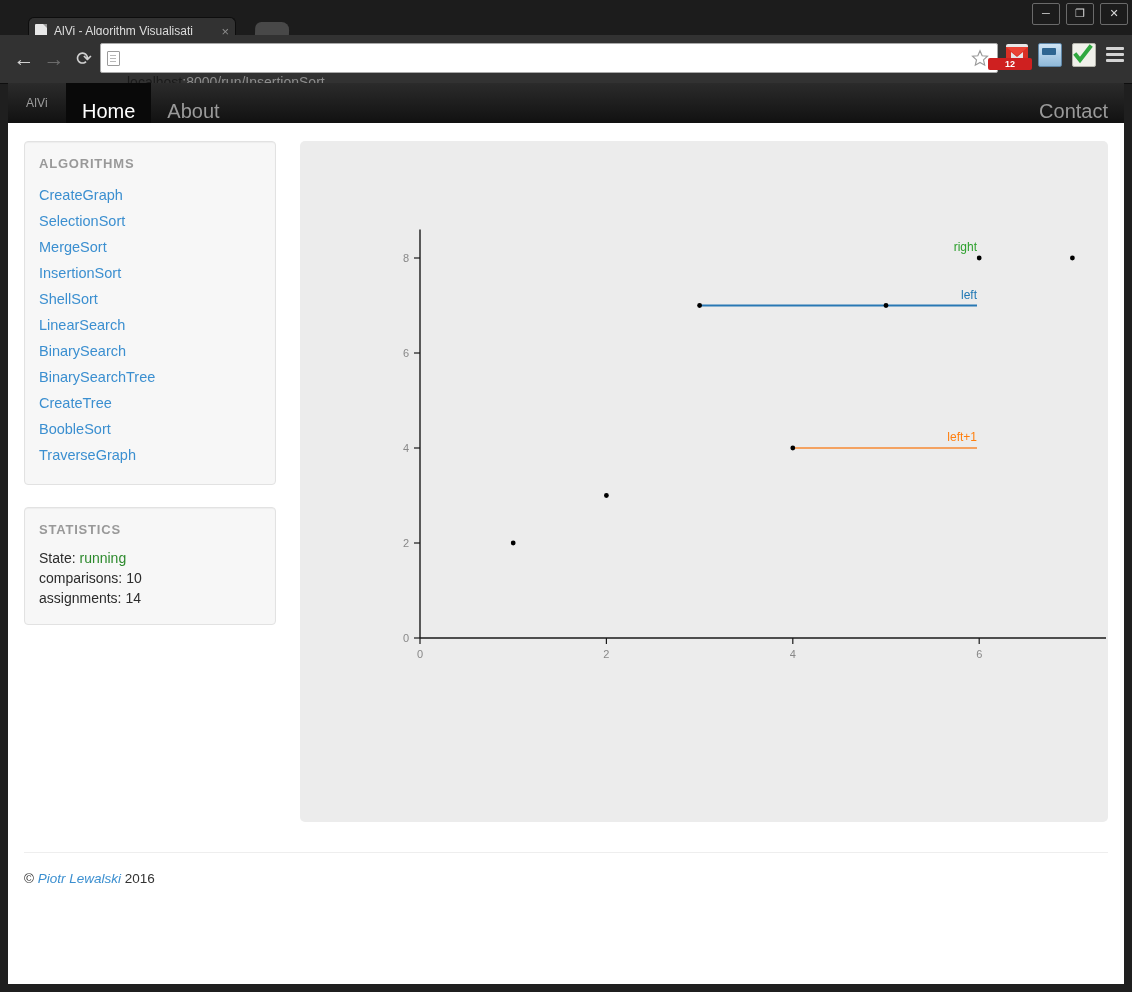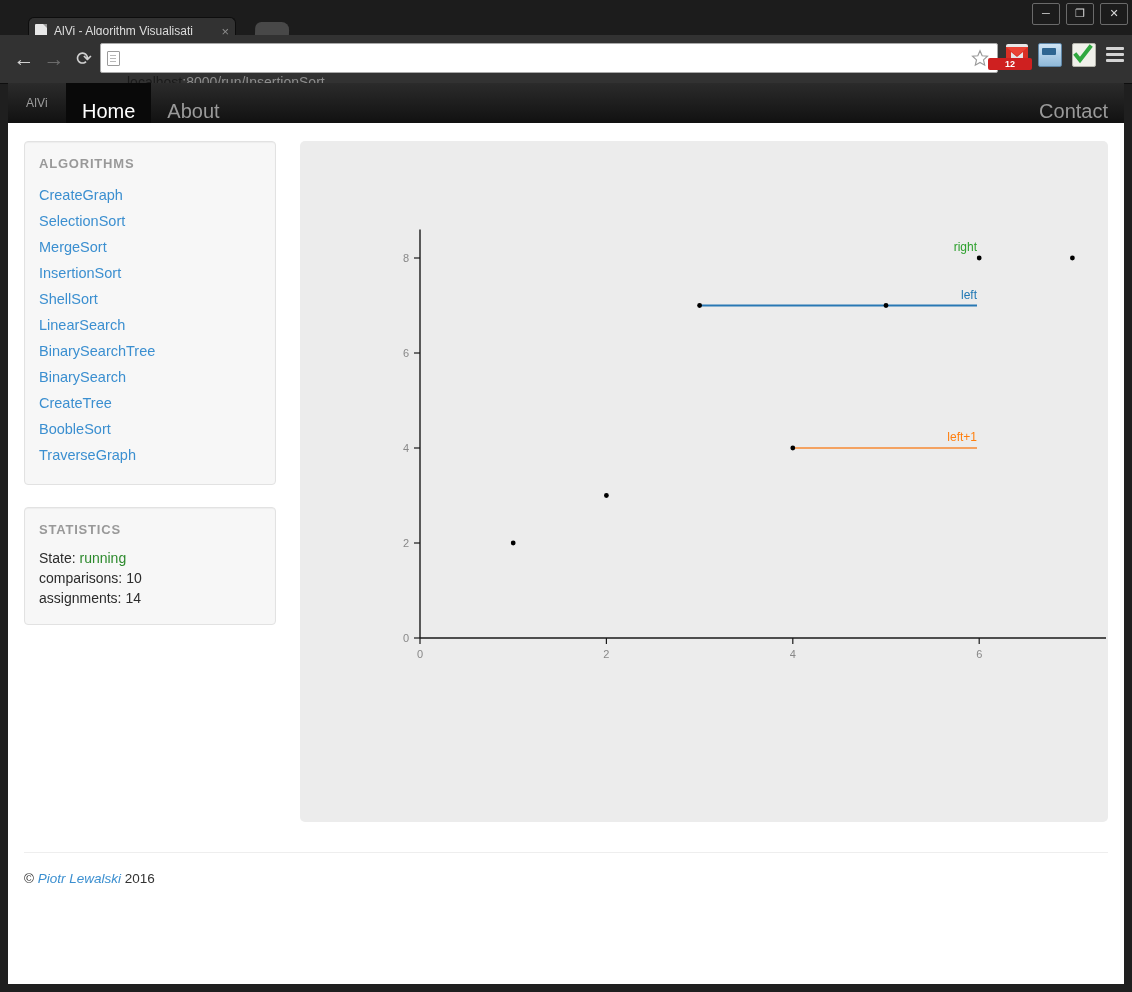--- a/index.html
+++ b/index.html
@@ -417,22 +417,22 @@
       <div class="sidebar">
 
         <div class="well">
           <div class="well-title">ALGORITHMS</div>
           <a class="algo-link">CreateGraph</a>
           <a class="algo-link">SelectionSort</a>
           <a class="algo-link">MergeSort</a>
           <a class="algo-link">InsertionSort</a>
           <a class="algo-link">ShellSort</a>
           <a class="algo-link">LinearSearch</a>
+          <a class="algo-link">BinarySearch</a>
           <a class="algo-link">BinarySearchTree</a>
-          <a class="algo-link">BinarySearch</a>
           <a class="algo-link">CreateTree</a>
           <a class="algo-link">BoobleSort</a>
           <a class="algo-link">TraverseGraph</a>
         </div>
 
         <div class="well">
           <div class="well-title">STATISTICS</div>
           <div class="stat-line">
             <span>State:</span>
             <span class="stat-running">running</span>

